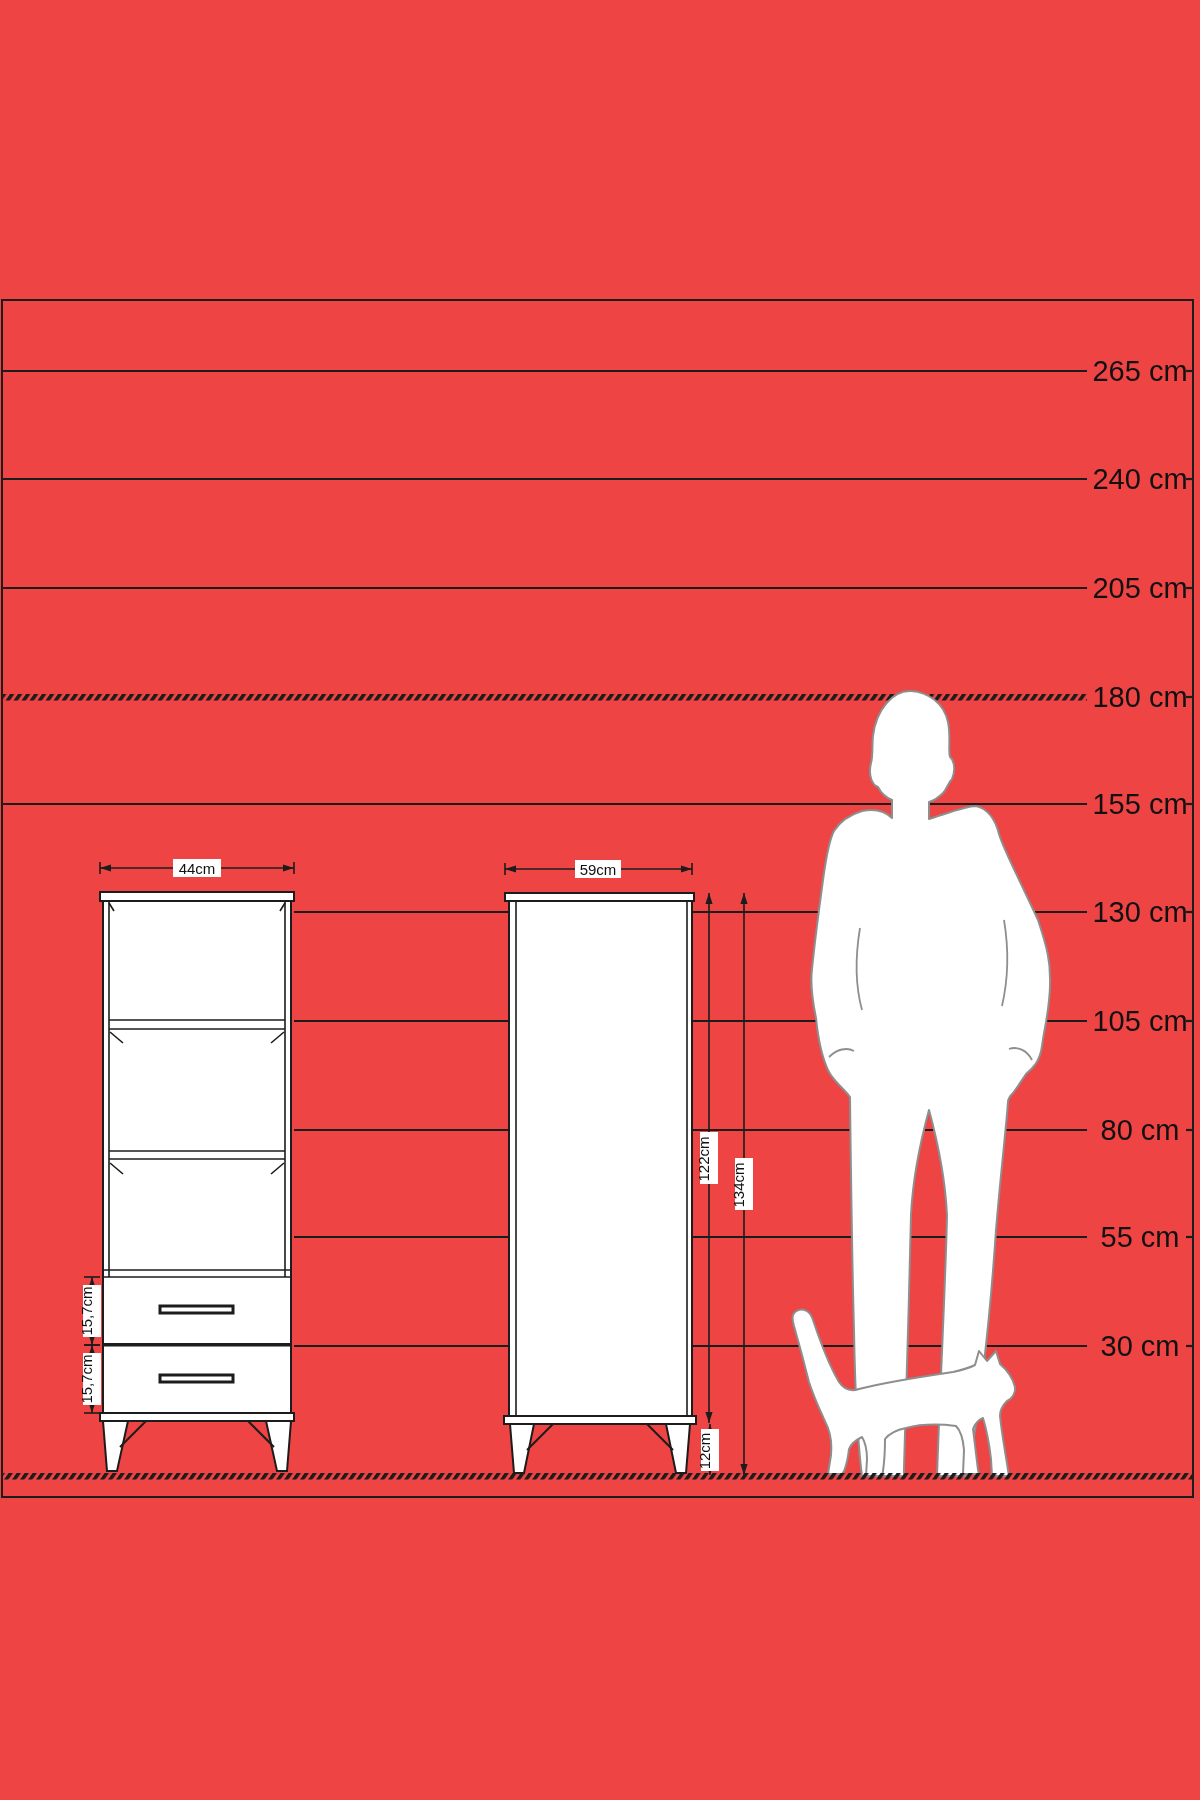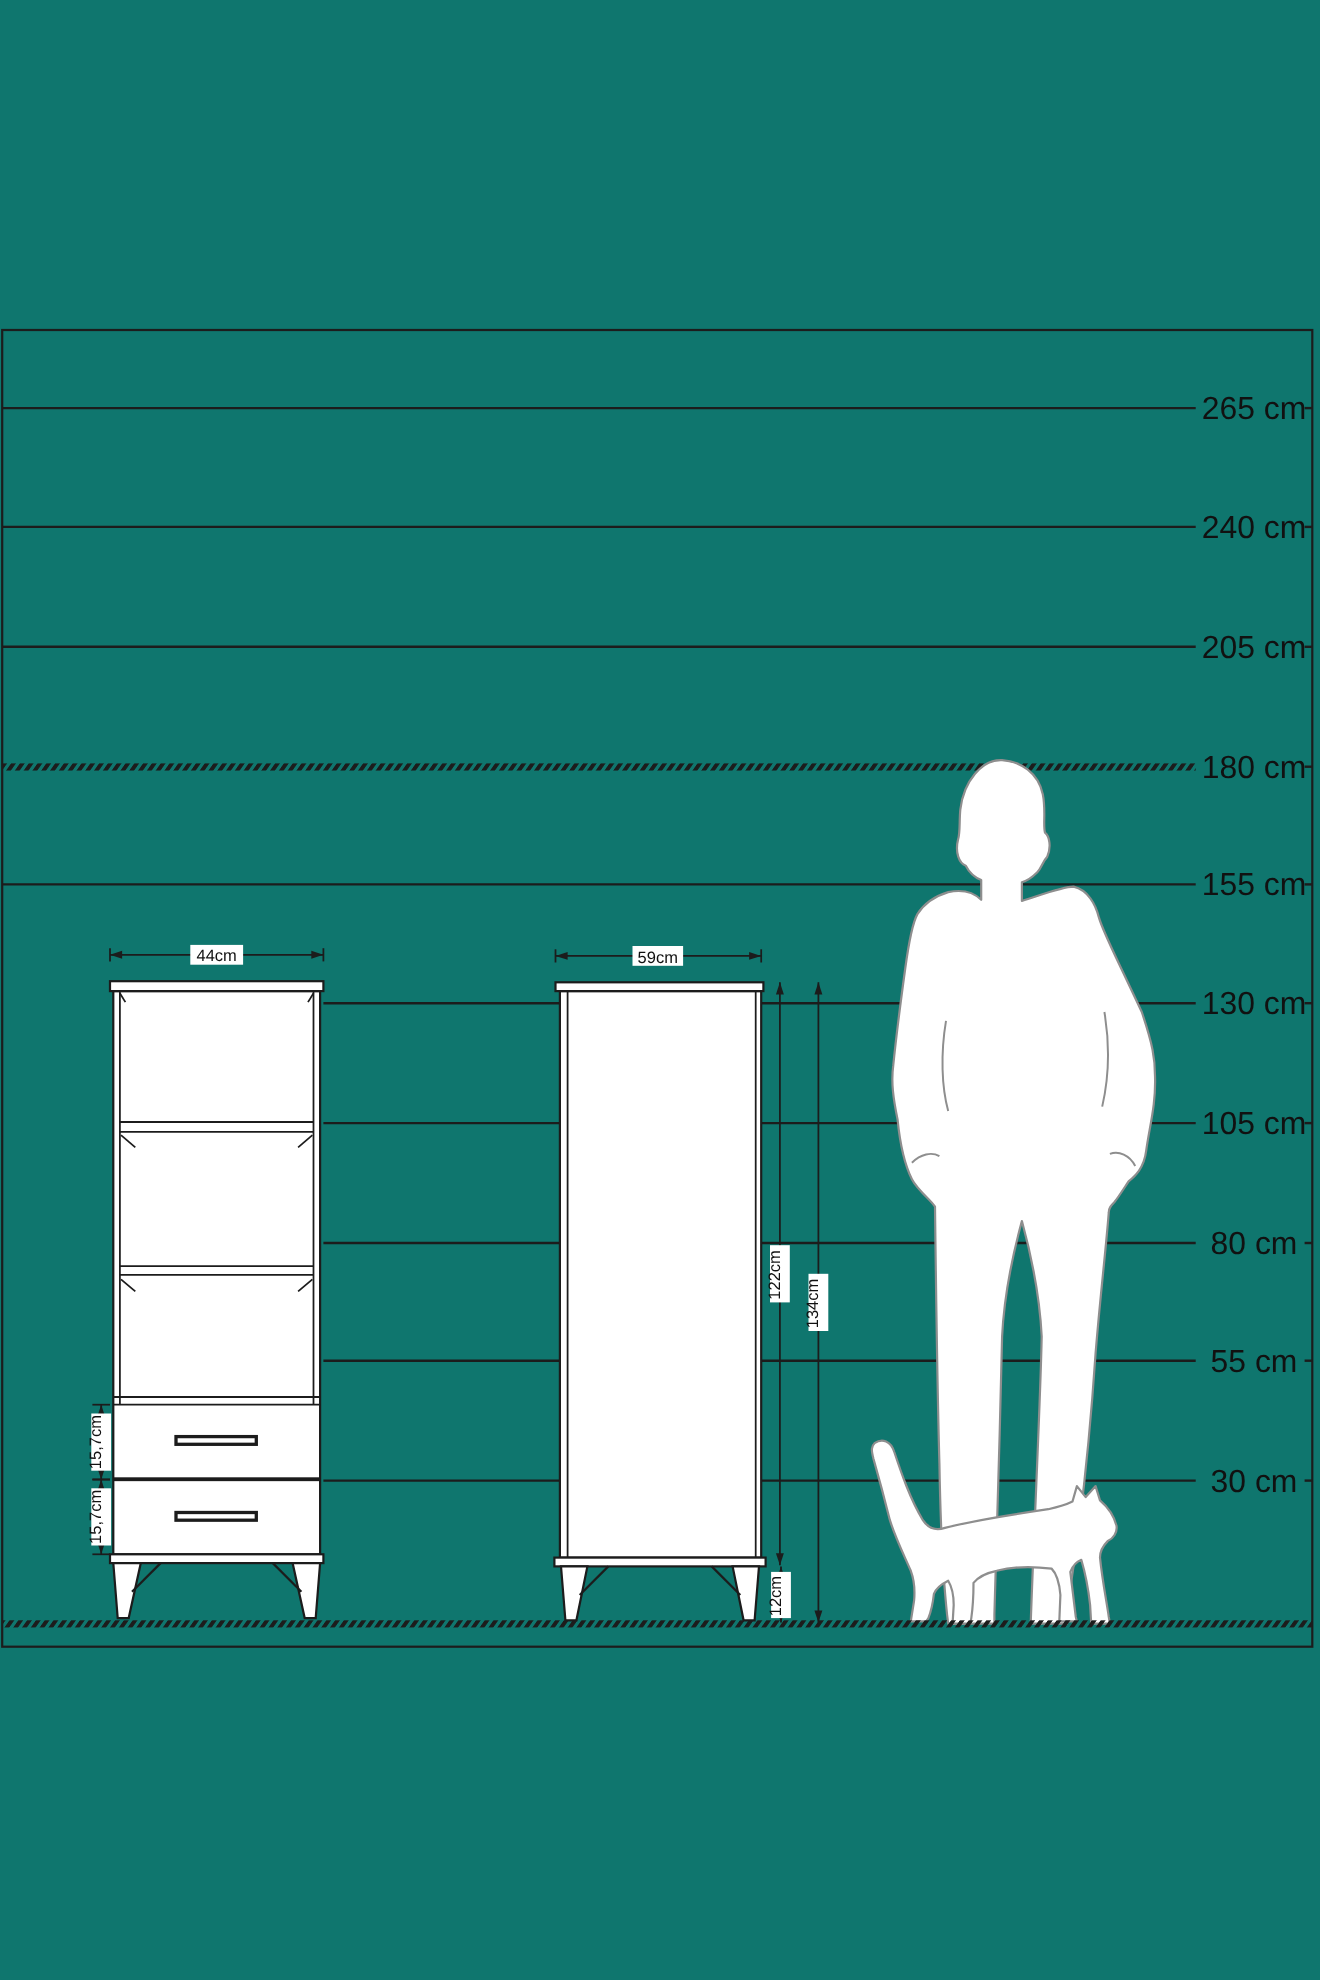--- a/index.html
+++ b/index.html
@@ -1,16 +1,16 @@
 <!DOCTYPE html>
 <html><head>
 <meta charset="utf-8">
 <style>
   html,body{margin:0;padding:0;background:#ffffff;}
-  #stage{position:relative;width:1200px;height:1800px;background:#0f766e;overflow:hidden;
+  #stage{position:relative;width:1200px;height:1800px;background:#ef4444;overflow:hidden;
          font-family:"Liberation Sans", sans-serif;text-align:right;}
   svg text{font-family:"Liberation Sans", sans-serif;}
 </style>
 </head>
 <body>
 
 <div id="stage">
   <svg id="drawing" width="1200" height="1800" viewBox="0 0 1200 1800">
       <defs>
         <pattern id="ropePat" width="8" height="8" patternUnits="userSpaceOnUse" patternTransform="skewX(-35)">

